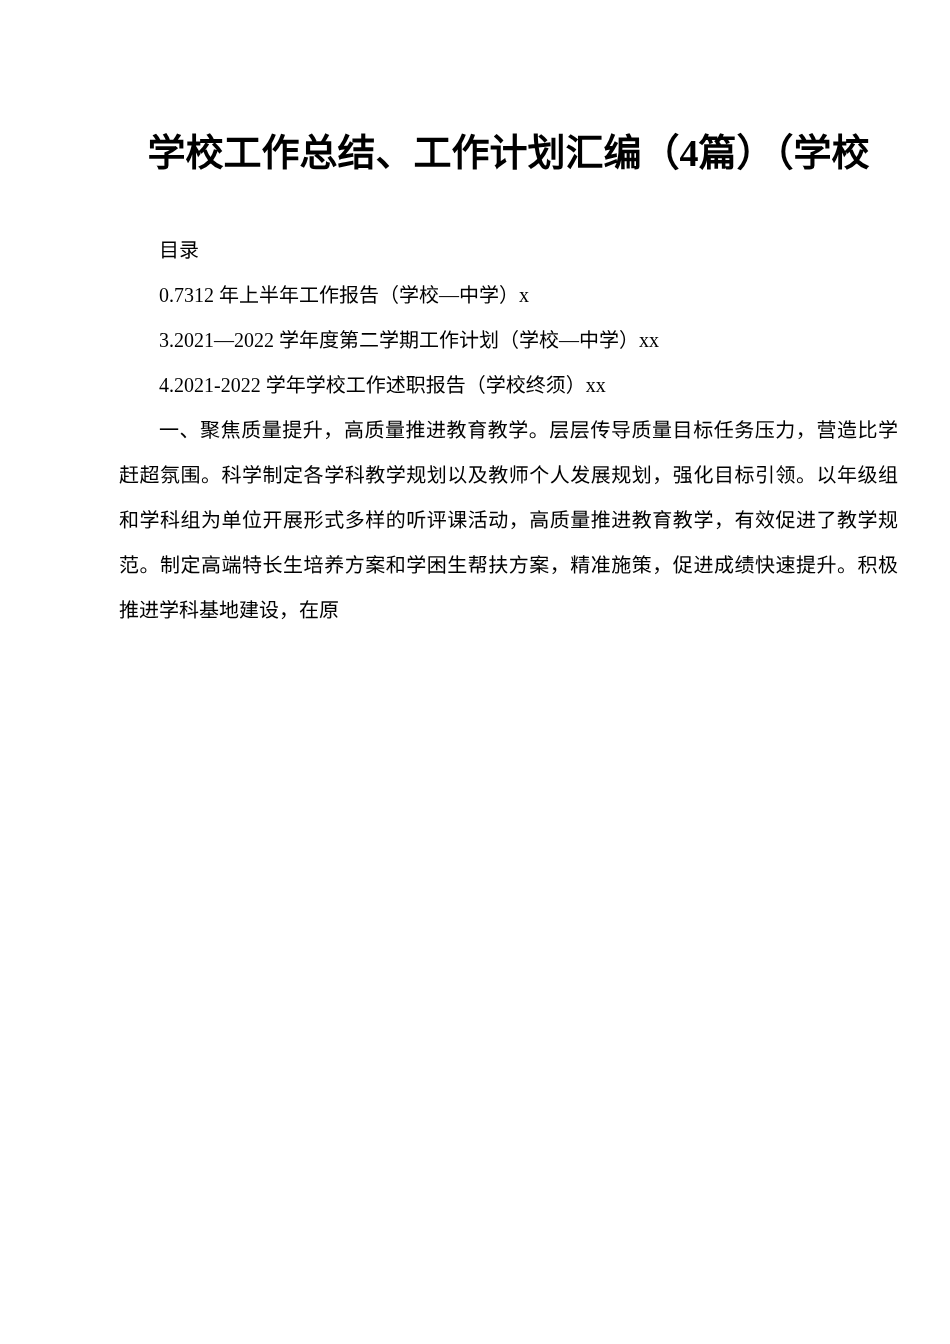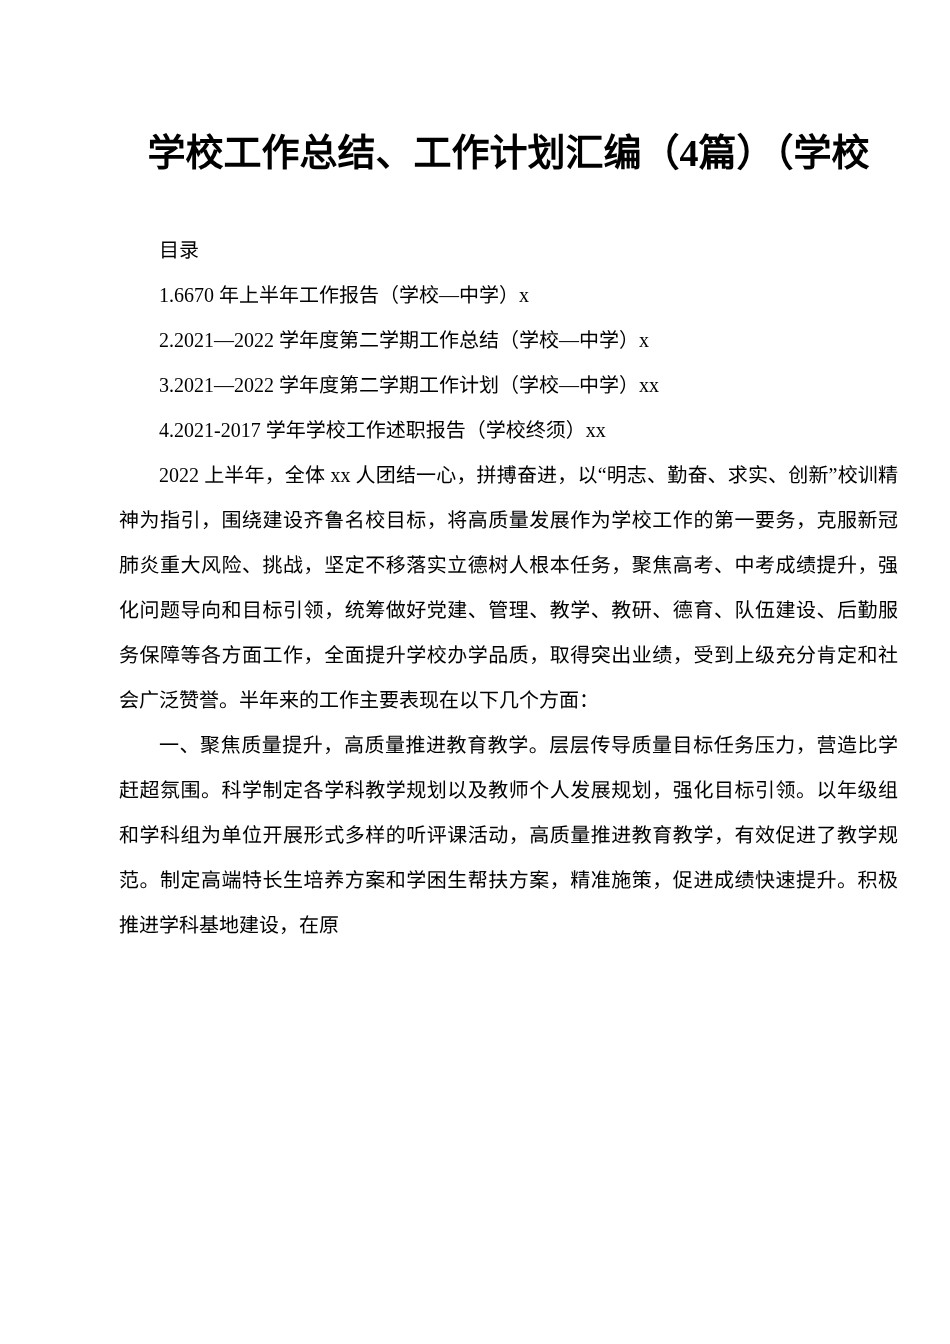--- a/index.html
+++ b/index.html
@@ -52,30 +52,28 @@
   <div class="doc">
 
     <h1 class="doc-title">
       <div>学校工作总结、工作计划汇编（4篇）（学校</div>
     </h1>
 
     <div class="doc-body">
 
       <p>目录</p>
 
-      <p>1.6670 年上半年工作报告（学校—中学）x</p>
+      <p>0.7312 年上半年工作报告（学校—中学）x</p>
 
-      <p>2.2021—2022 学年度第二学期工作总结（学校—中学）x</p>
 
       <p>3.2021—2022 学年度第二学期工作计划（学校—中学）xx</p>
 
-      <p>4.2021-2017 学年学校工作述职报告（学校终须）xx</p>
+      <p>4.2021-2022 学年学校工作述职报告（学校终须）xx</p>
 
 
-      <p>2022 上半年，全体 xx 人团结一心，拼搏奋进，以“明志、勤奋、求实、创新”校训精神为指引，围绕建设齐鲁名校目标，将高质量发展作为学校工作的第一要务，克服新冠肺炎重大风险、挑战，坚定不移落实立德树人根本任务，聚焦高考、中考成绩提升，强化问题导向和目标引领，统筹做好党建、管理、教学、教研、德育、队伍建设、后勤服务保障等各方面工作，全面提升学校办学品质，取得突出业绩，受到上级充分肯定和社会广泛赞誉。半年来的工作主要表现在以下几个方面：</p>
 
       <p>
         <span class="lead-bold">一、聚焦质量提升，高质量推进教育教学。</span><span>层层传导质量目标任务压力，营造比学赶超氛围。科学制定各学科教学规划以及教师个人发展规划，强化目标引领。以年级组和学科组为单位开展形式多样的听评课活动，高质量推进教育教学，有效促进了教学规范。制定高端特长生培养方案和学困生帮扶方案，精准施策，促进成绩快速提升。积极推进学科基地建设，在原</span>
       </p>
 
     </div>
   </div>
 </div>
 
 </body></html>

